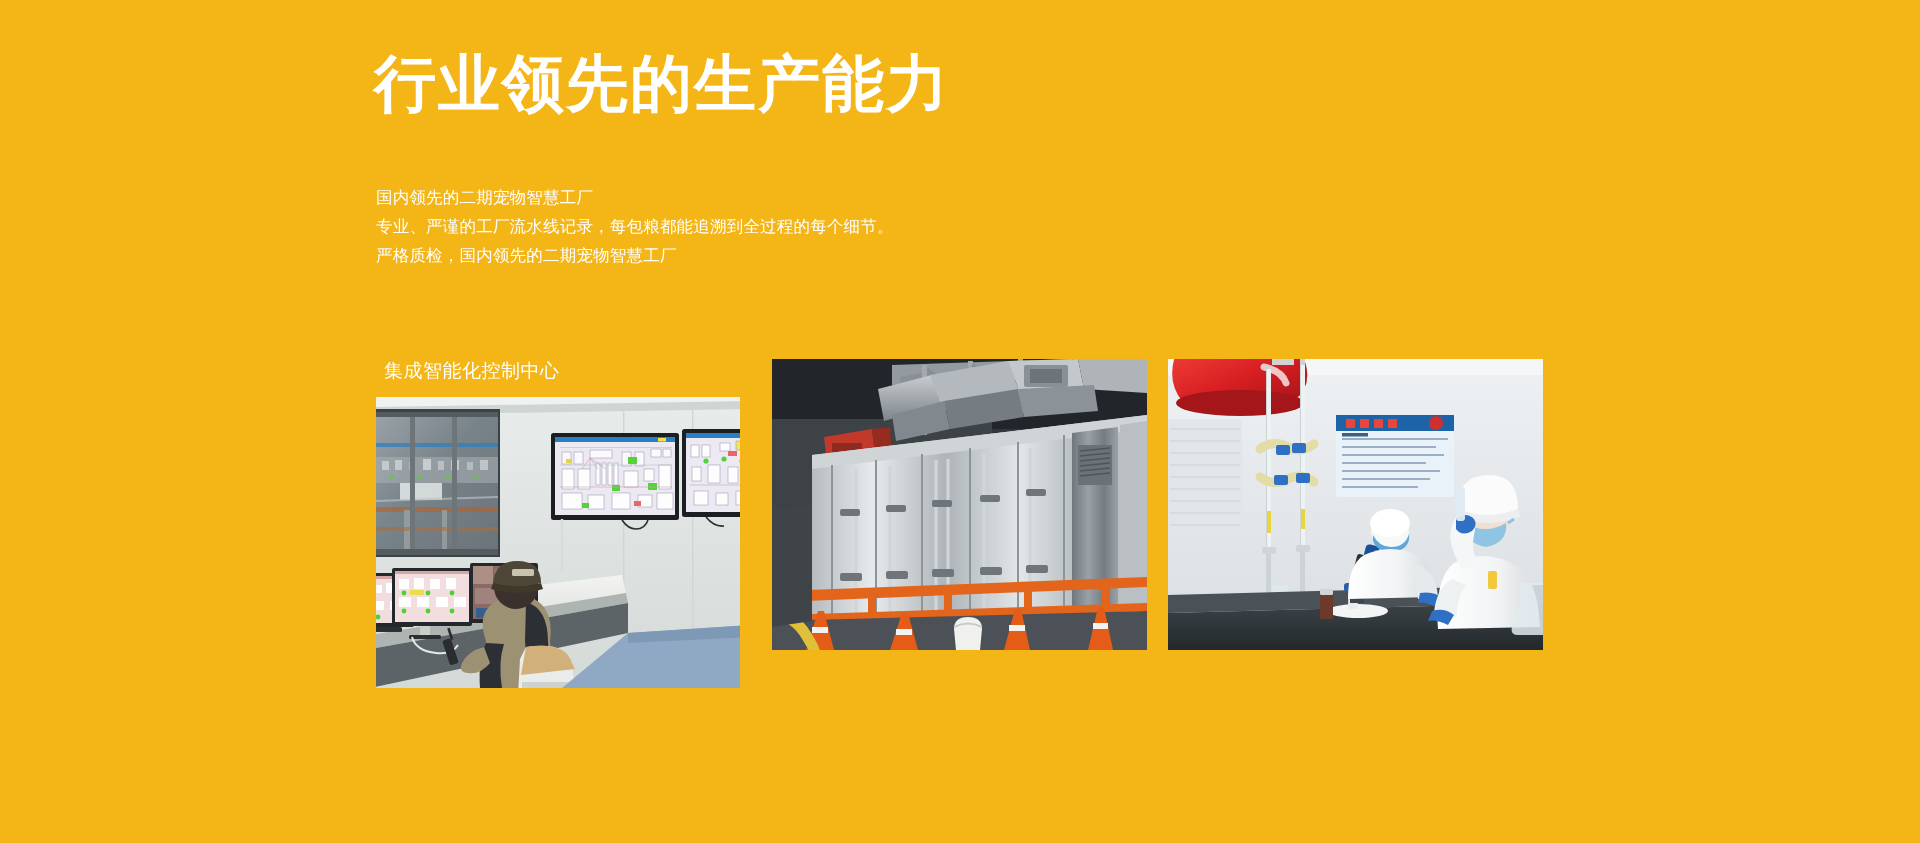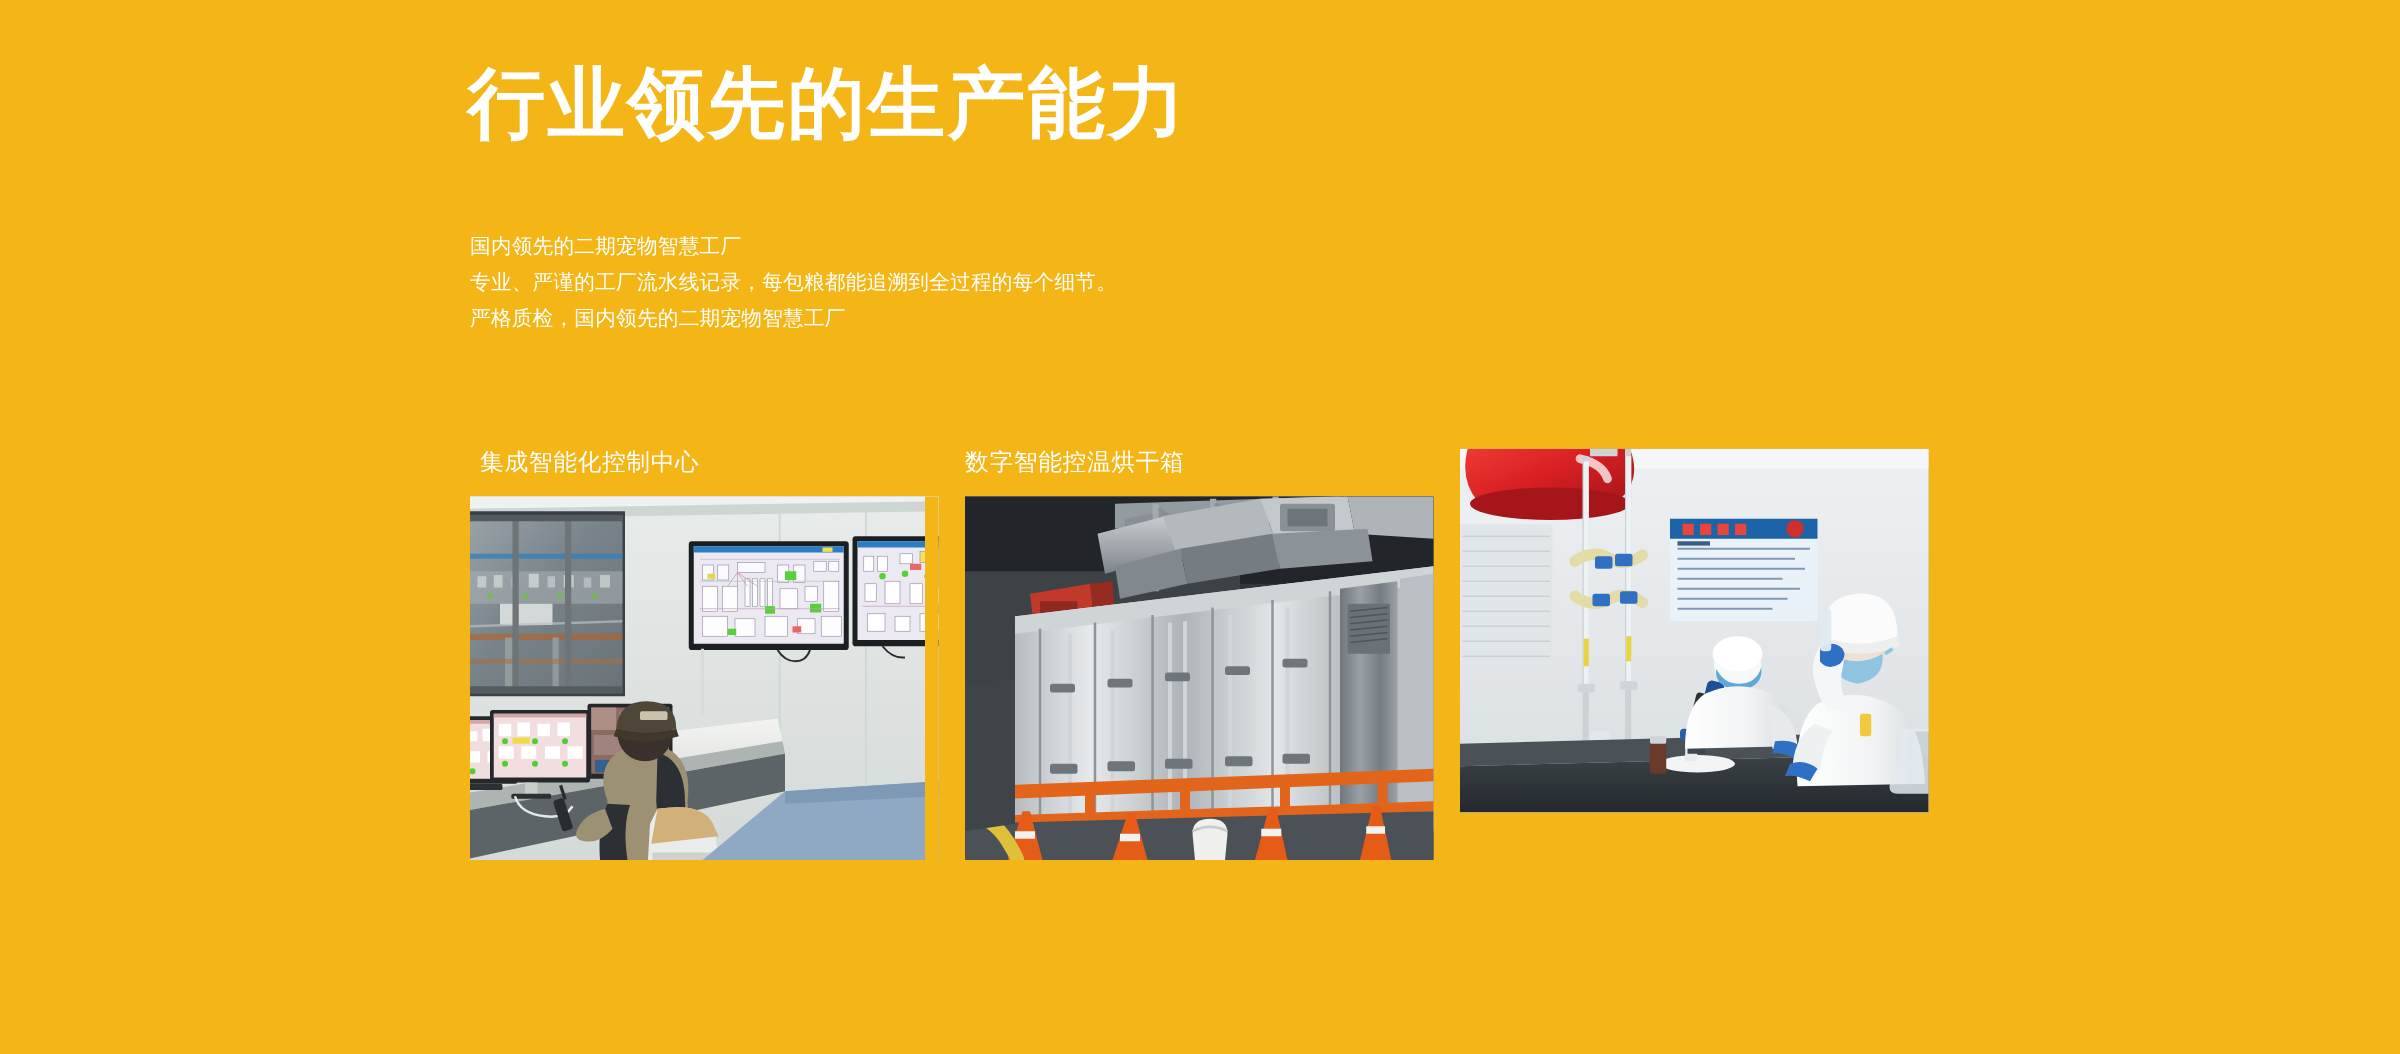--- a/index.html
+++ b/index.html
@@ -287,21 +287,20 @@
           <rect x="146" y="285" width="54" height="6" fill="#cdd2cf"></rect>
 
           <path d="M186 291 L252 236 L375 228 L375 291 Z" fill="#8fa9c4"></path>
           <path d="M252 236 L375 228 L375 240 L252 246 Z" fill="#7e99b5"></path>
           <rect x="364" y="0" width="11" height="291" fill="#F4B516"></rect>
         </svg>
       </div>
     </div>
 
     <div class="card">
-      <div class="card-caption">数字智能控温烘干箱</div>
       <div class="photo">
         <svg viewBox="0 0 375 291" preserveAspectRatio="none" aria-hidden="true">
           <defs>
             <linearGradient id="steel" x1="0" y1="0" x2="1" y2="0">
               <stop offset="0%" stop-color="#b7bcc0"></stop>
               <stop offset="18%" stop-color="#e7eaec"></stop>
               <stop offset="40%" stop-color="#aeb4b8"></stop>
               <stop offset="62%" stop-color="#e2e6e8"></stop>
               <stop offset="85%" stop-color="#a8aeb2"></stop>
               <stop offset="100%" stop-color="#ccd1d4"></stop>

